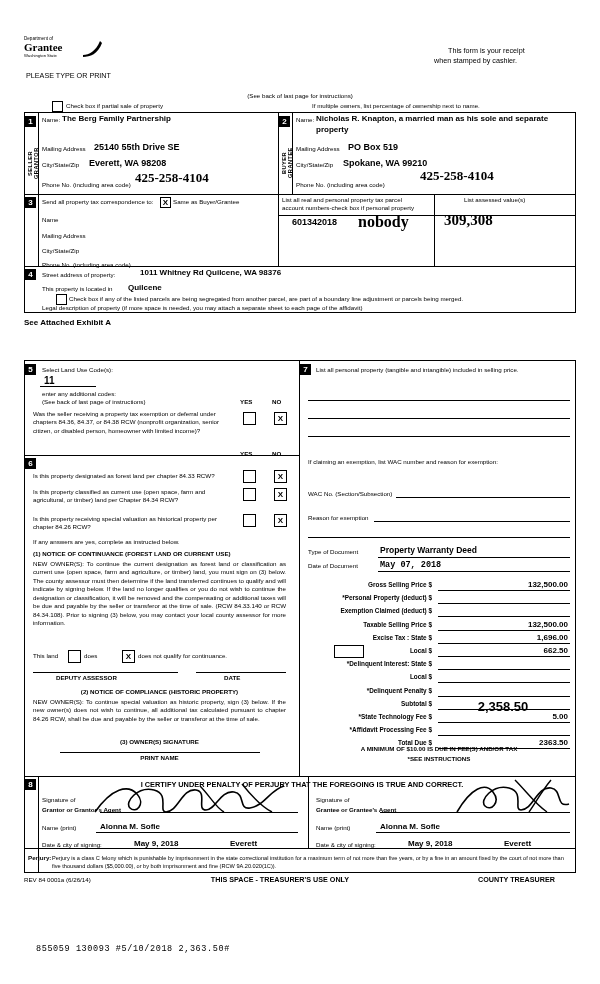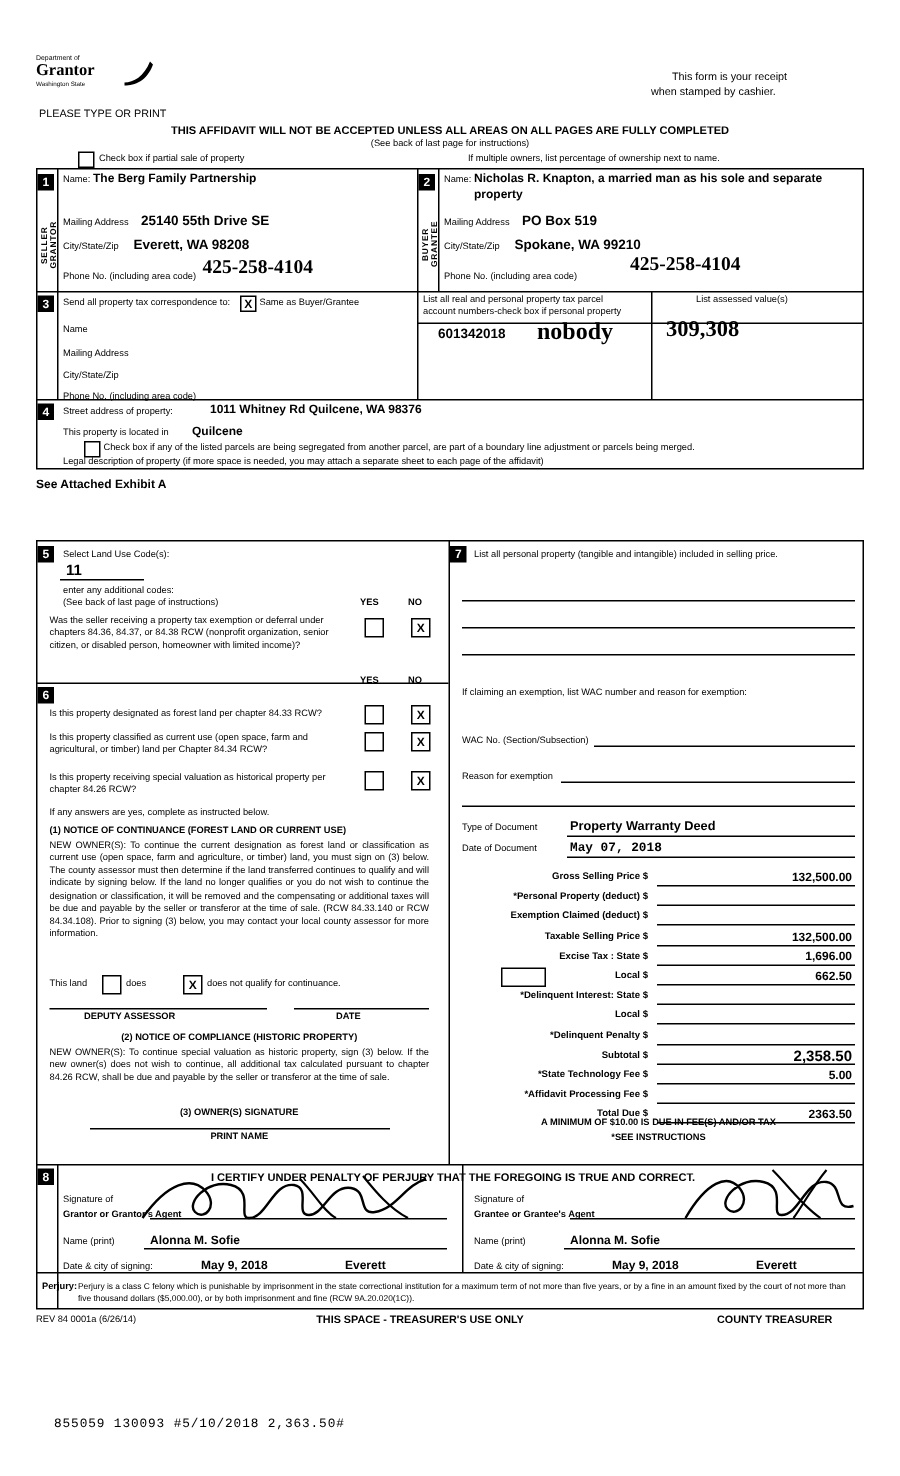--- a/index.html
+++ b/index.html
@@ -18,31 +18,30 @@
   .cbxX{position:absolute;border:1px solid #000;width:9px;height:9px;font-size:8px;line-height:9px;text-align:center;font-weight:bold;}
   .vlbl{position:absolute;font-size:5.6px;font-weight:bold;writing-mode:vertical-rl;text-orientation:mixed;transform:rotate(180deg);letter-spacing:0.5px;text-align:center;}
 </style>
 </head>
 <body>
 
 <div class="page">
 
   <div class="abs" style="left:24px;top:36px;width:80px;">
     <div class="abs" style="left:0;top:0;font-size:4.6px;">Department of</div>
-    <div class="abs" style="left:0;top:5px;font-size:11px;font-weight:bold;font-family:'Liberation Serif',serif;">Grantor</div>
+    <div class="abs" style="left:0;top:5px;font-size:11px;font-weight:bold;font-family:'Liberation Serif',serif;">Grantee</div>
     <div class="abs" style="left:0;top:17px;font-size:4.2px;">Washington State</div>
     <svg class="abs" style="left:58px;top:2px;" width="22" height="20" viewBox="0 0 22 20">
       <path d="M1 17 C7 17 14 13 18 3 L20 5 C16 16 8 19 1 19 Z" fill="#000"></path>
     </svg>
   </div>
 
   <div class="abs" style="left:448px;top:46px;font-size:7.2px;">This form is your receipt</div>
   <div class="abs" style="left:434px;top:56px;font-size:7.2px;">when stamped by cashier.</div>
   <div class="abs" style="left:26px;top:71px;font-size:7.2px;">PLEASE TYPE OR PRINT</div>
-  <div class="abs b ctr" style="left:30px;top:82px;width:540px;font-size:7.4px;">THIS AFFIDAVIT WILL NOT BE ACCEPTED UNLESS ALL AREAS ON ALL PAGES ARE FULLY COMPLETED</div>
   <div class="abs ctr" style="left:30px;top:92px;width:540px;font-size:6.2px;">(See back of last page for instructions)</div>
 
   <div class="cbx" style="left:52px;top:101px;"></div>
   <div class="abs t" style="left:66px;top:102px;">Check box if partial sale of property</div>
   <div class="abs t" style="left:312px;top:102px;">If multiple owners, list percentage of ownership next to name.</div>
 
   <div class="ln" style="left:24px;top:112px;width:552px;height:1px;"></div>
   <div class="ln" style="left:24px;top:112px;width:1px;height:82px;"></div>
   <div class="ln" style="left:575px;top:112px;width:1px;height:82px;"></div>
   <div class="ln" style="left:24px;top:194px;width:552px;height:1px;"></div>
@@ -204,21 +203,21 @@
       <div class="abs b rt" style="left: 438px; width: 130px; top: 646px; font-size: 8px;">662.50</div>
       <div class="abs" style="left: 334px; top: 645px; width: 28px; height: 11px; border: 1px solid rgb(0, 0, 0);"></div>
       <div class="abs t b rt" style="left: 300px; width: 132px; top: 660.2px; font-size: 6.4px;">*Delinquent Interest:  State $</div>
       <div class="ln" style="left: 438px; top: 669.2px; width: 132px; height: 1px;"></div>
       <div class="abs t b rt" style="left: 300px; width: 132px; top: 673.4px; font-size: 6.4px;">Local $</div>
       <div class="ln" style="left: 438px; top: 682.4px; width: 132px; height: 1px;"></div>
       <div class="abs t b rt" style="left: 300px; width: 132px; top: 686.6px; font-size: 6.4px;">*Delinquent Penalty $</div>
       <div class="ln" style="left: 438px; top: 695.6px; width: 132px; height: 1px;"></div>
       <div class="abs t b rt" style="left: 300px; width: 132px; top: 699.8px; font-size: 6.4px;">Subtotal $</div>
       <div class="ln" style="left: 438px; top: 708.8px; width: 132px; height: 1px;"></div>
-      <div class="abs b rt" style="left: 438px; width: 130px; top: 698.8px; font-size: 10px;">2,358.50</div>
+      <div class="abs b rt" style="left: 438px; width: 130px; top: 698.8px; font-size: 13px; text-align: center;">2,358.50</div>
       <div class="abs t b rt" style="left: 300px; width: 132px; top: 713px; font-size: 6.4px;">*State Technology Fee $</div>
       <div class="ln" style="left: 438px; top: 722px; width: 132px; height: 1px;"></div>
       <div class="abs b rt" style="left: 438px; width: 130px; top: 712px; font-size: 8px;">5.00</div>
       <div class="abs t b rt" style="left: 300px; width: 132px; top: 726.2px; font-size: 6.4px;">*Affidavit Processing Fee $</div>
       <div class="ln" style="left: 438px; top: 735.2px; width: 132px; height: 1px;"></div>
       <div class="abs t b rt" style="left: 300px; width: 132px; top: 739.4px; font-size: 6.4px;">Total Due $</div>
       <div class="ln" style="left: 438px; top: 748.4px; width: 132px; height: 1px;"></div>
       <div class="abs b rt" style="left: 438px; width: 130px; top: 738.4px; font-size: 8px;">2363.50</div>
     </div>
 

